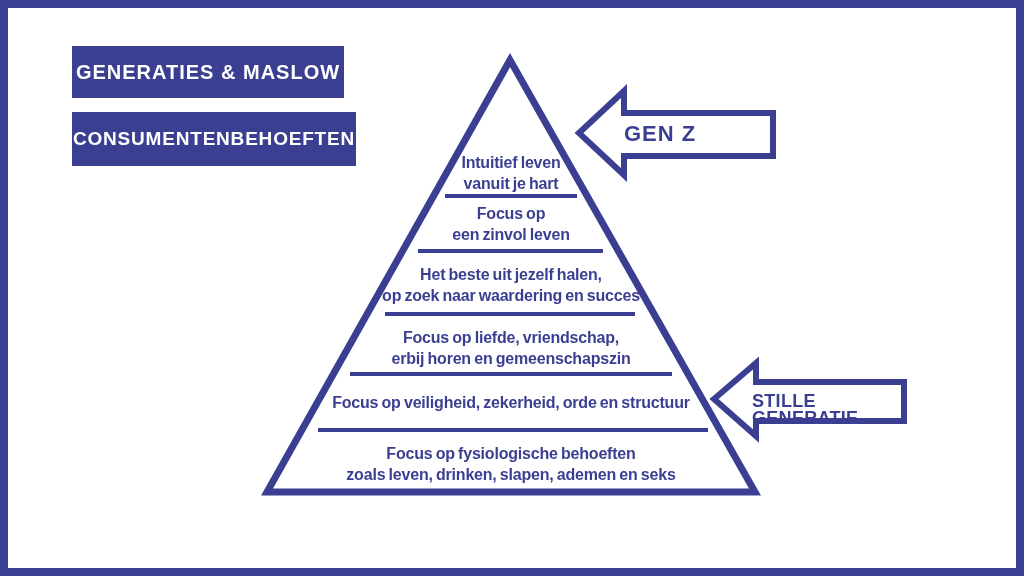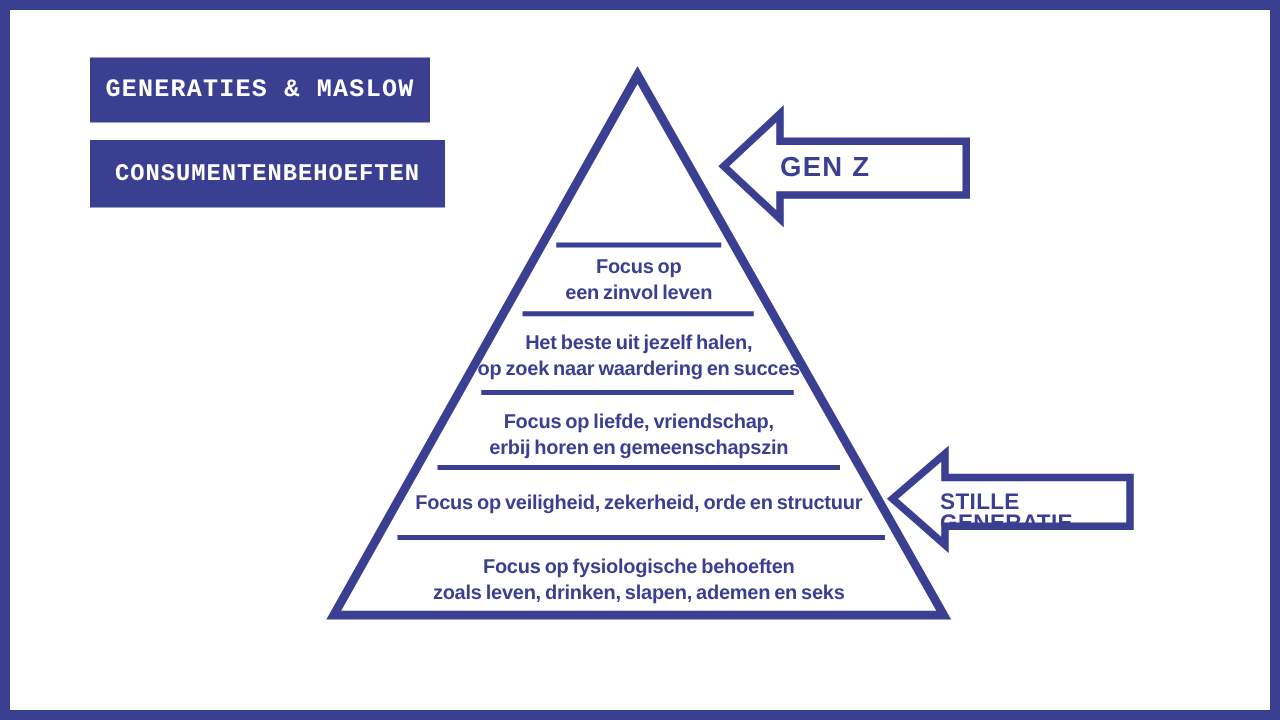--- a/index.html
+++ b/index.html
@@ -19,21 +19,21 @@
     border:8px solid var(--indigo);
     pointer-events:none;
     box-sizing:border-box;
   }
   .header-box{
     position:absolute;
     background:var(--indigo);
     color:var(--white);
     font-weight:bold;
     text-align:right;
-    display:flex;align-items:center;justify-content:center;font-family:Liberation Mono, monospace;
+    display:flex;align-items:center;justify-content:center;
   }
   .title-box{
     left:72px;top:46px;width:272px;height:52px;
     font-size:20px;letter-spacing:1px;
   }
   .subtitle-box{
     left:72px;top:112px;width:284px;height:54px;
     font-size:19px;letter-spacing:0.8px;
   }
   .diagram-svg{position:absolute;left:0;top:0;}
@@ -87,20 +87,22 @@
     <line x1="418" y1="251" x2="603" y2="251" stroke="#3B3F92" stroke-width="4"></line>
     <line x1="385" y1="314" x2="635" y2="314" stroke="#3B3F92" stroke-width="4"></line>
     <line x1="350" y1="374" x2="672" y2="374" stroke="#3B3F92" stroke-width="4"></line>
     <line x1="318" y1="430" x2="708" y2="430" stroke="#3B3F92" stroke-width="4"></line>
 
     <polygon points="579,133 624,91 624,113 773,113 773,156 624,156 624,175" fill="#FFFFFF" stroke="#3B3F92" stroke-width="6" stroke-linejoin="miter"></polygon>
 
     <polygon points="714,399 756,363 756,382 904,382 904,421 756,421 756,436" fill="#FFFFFF" stroke="#3B3F92" stroke-width="6" stroke-linejoin="miter"></polygon>
   </svg>
 
+  <div class="level-text lvl-1">Intuitief leven
+vanuit je hart</div>
   <div class="level-text lvl-2">Focus op
 een zinvol leven</div>
   <div class="level-text lvl-3">Het beste uit jezelf halen,
 op zoek naar waardering en succes</div>
   <div class="level-text lvl-4">Focus op liefde, vriendschap,
 erbij horen en gemeenschapszin</div>
   <div class="level-text lvl-5">Focus op veiligheid, zekerheid, orde en structuur</div>
   <div class="level-text lvl-6">Focus op fysiologische behoeften
 zoals leven, drinken, slapen, ademen en seks</div>
 

